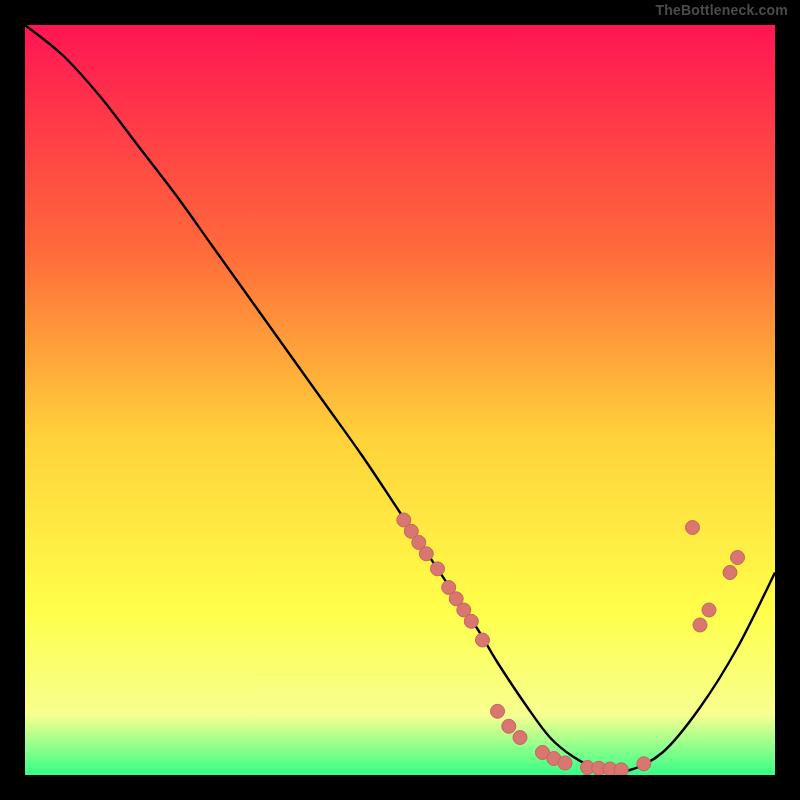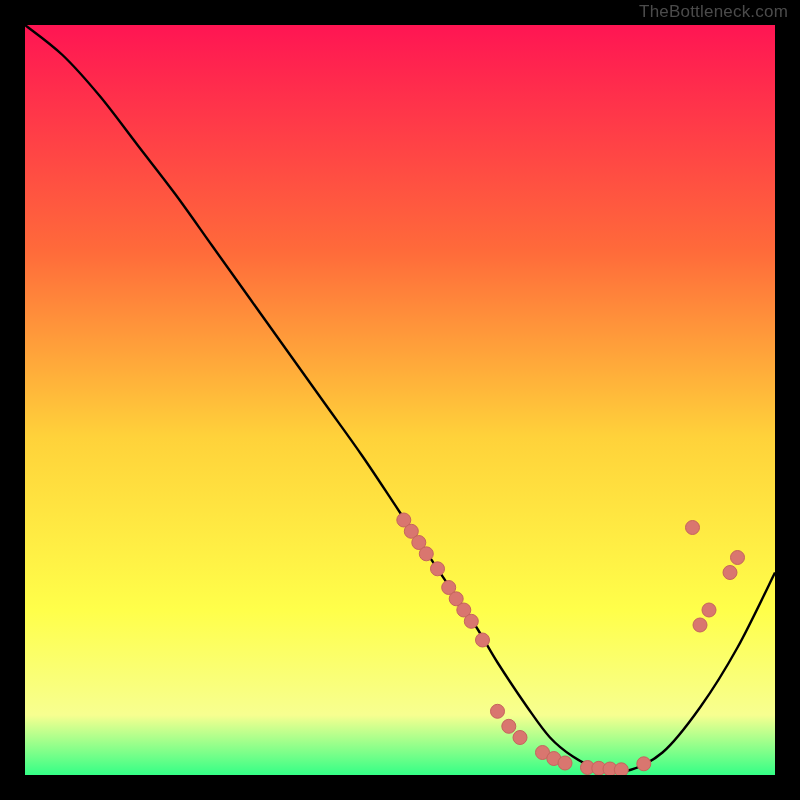--- a/index.html
+++ b/index.html
@@ -21,22 +21,22 @@
     left: 25px;
     top: 25px;
     width: 750px;
     height: 750px;
   }
   .watermark {
     position: absolute;
     top: 2px;
     right: 12px;
     color: #4b4b4b;
-    font-size: 17px;
-    font-weight: 400;
+    font-size: 14px;
+    font-weight: 700;
     letter-spacing: 0.2px;
     text-align: right;
   }
   svg { display: block; }
 </style>
 </head>
 <body>
 
 <div class="stage">
   <div class="watermark">TheBottleneck.com</div>

